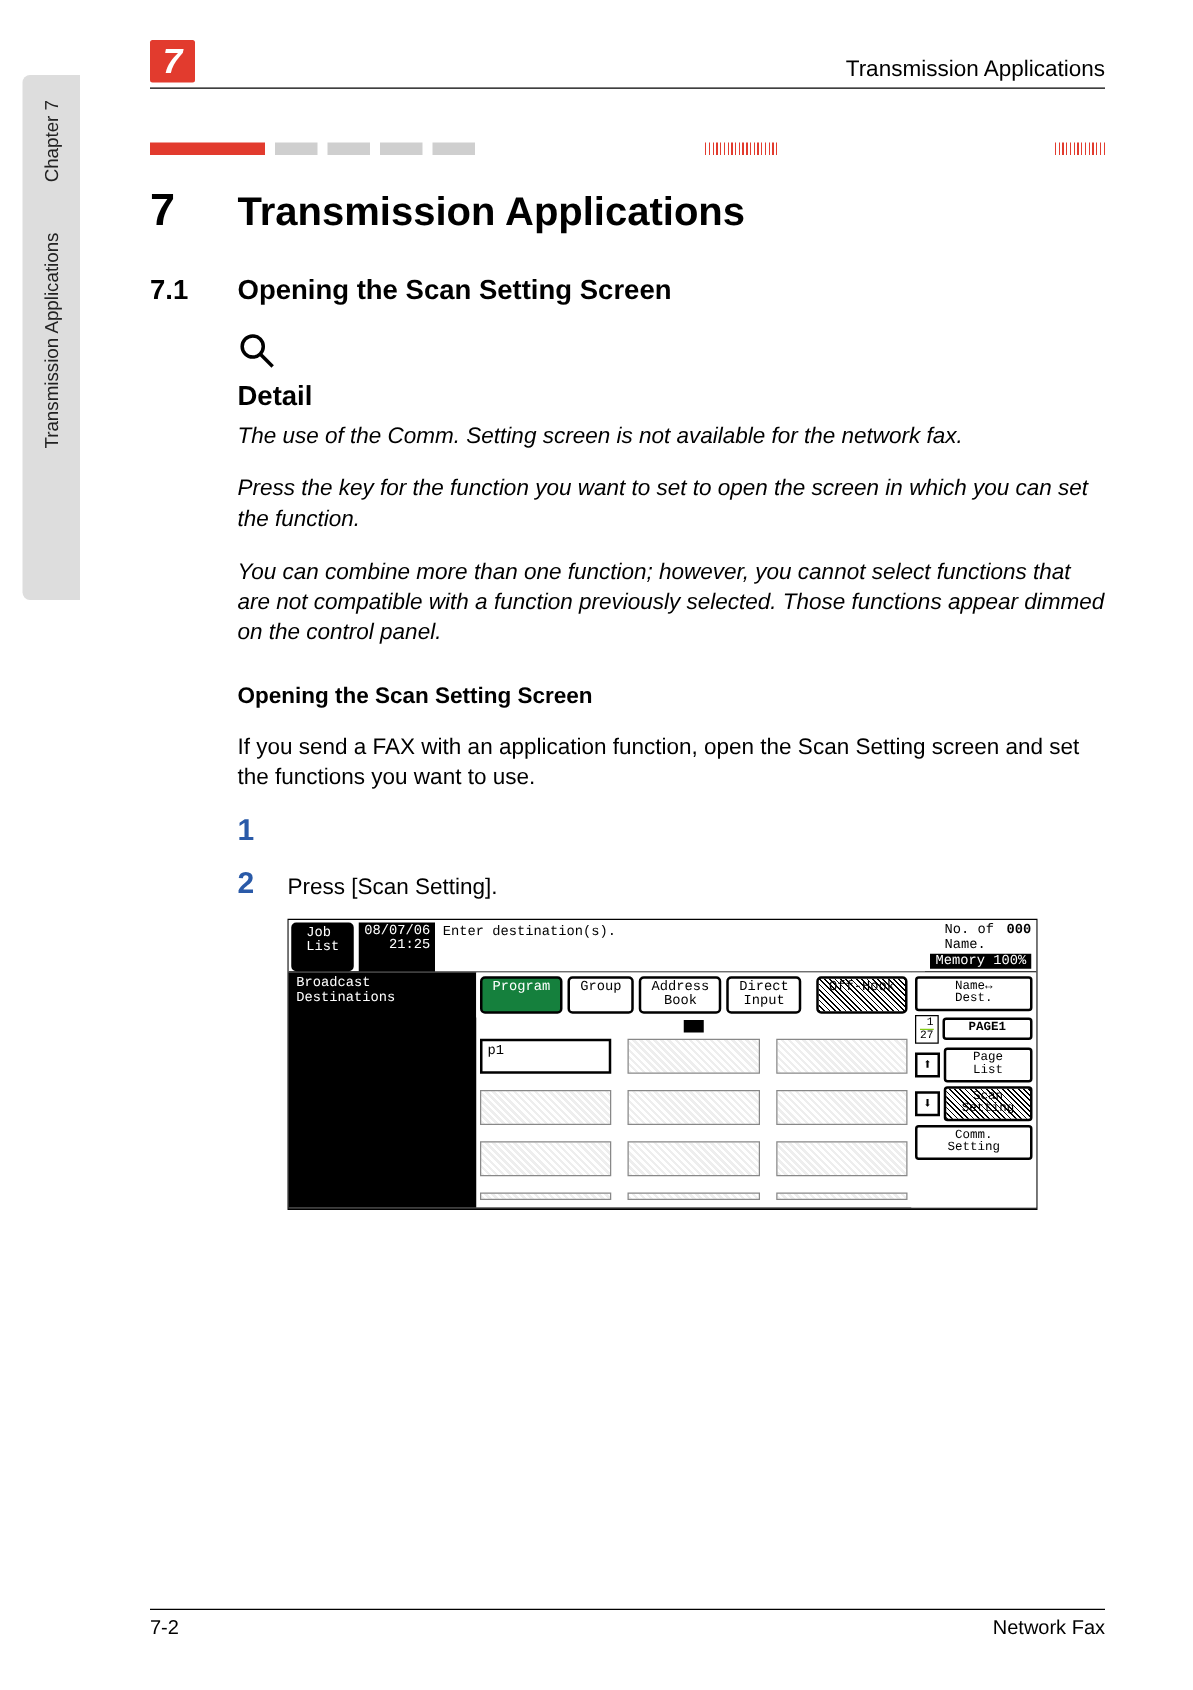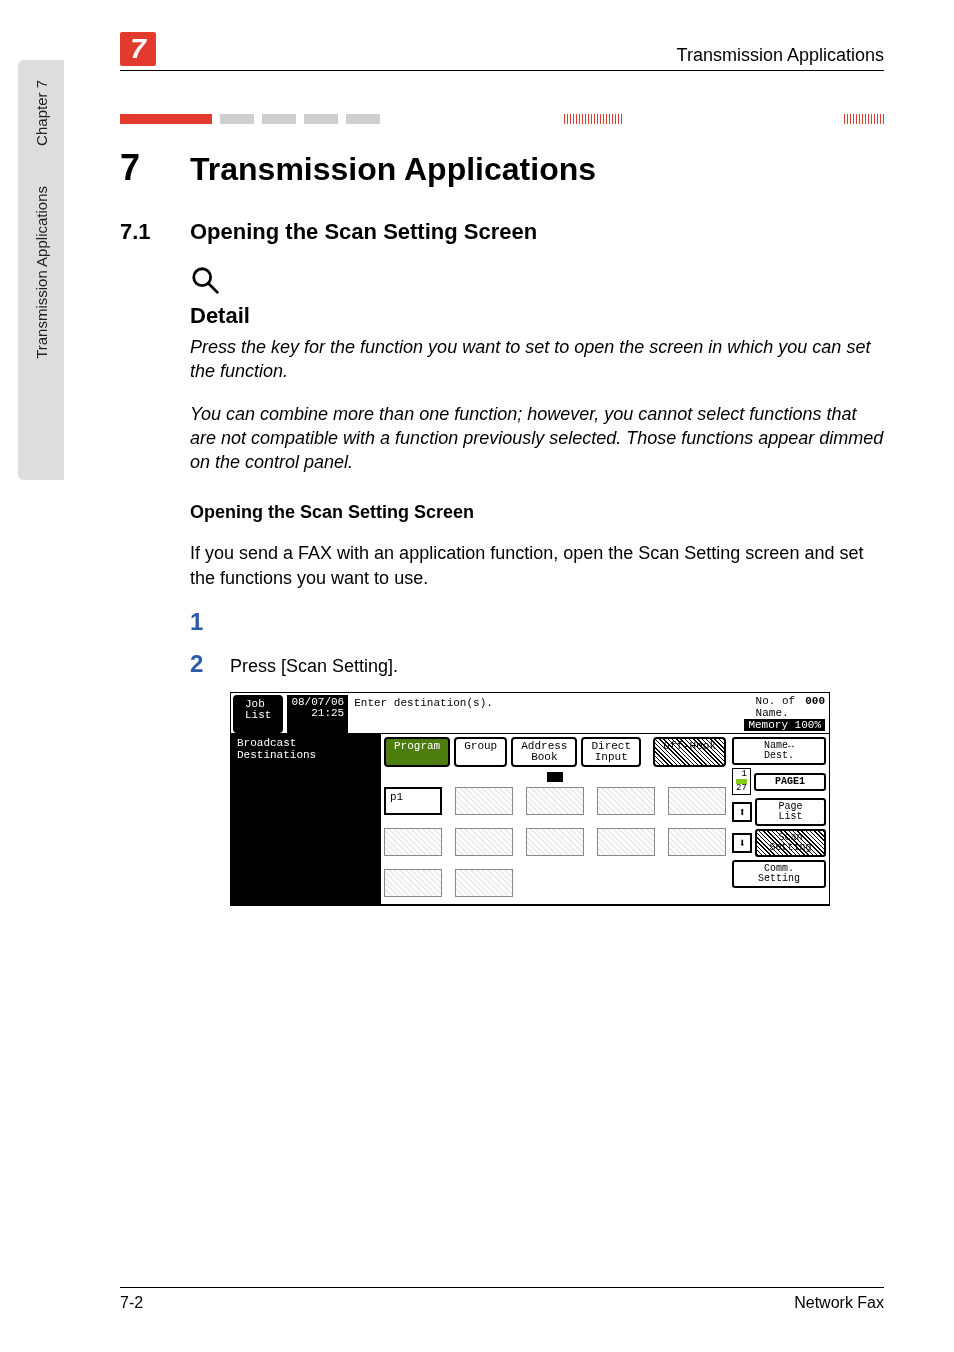--- a/index.html
+++ b/index.html
@@ -251,32 +251,32 @@
     background:#fff;
   }
   .tab-row .t-btn {
     border:2px solid #000;
     border-radius:4px;
     padding:2px 8px;
     background:#fff;
     line-height:1;
     text-align:center;
   }
-  .tab-row .t-btn.dark { background:#4d7c0f; color:#fff; }
+  .tab-row .t-btn.dark { background:#15803d; color:#fff; }
   .tab-row .t-btn.hatched { background: repeating-linear-gradient(45deg,#000 0 1px,#fff 1px 3px); }
   .prog-row { height:14px; display:flex; justify-content:center; align-items:center; }
   .prog-row .seg { width:16px; height:10px; background:#000; margin:0 1px; }
   .grid-area {
     display:flex;
     padding:3px 3px 6px 3px;
   }
   .cells {
     flex:1;
     display:grid;
-    grid-template-columns: repeat(5, 1fr);
+    grid-template-columns: repeat(3, 1fr);
     grid-template-rows: repeat(3, 28px);
     gap:13px;
   }
   .cells .cell {
     border:1px solid #888;
     background: repeating-linear-gradient(45deg,#eee 0 2px,#fff 2px 4px);
     padding:2px 4px;
     font-size:11px;
   }
   .cells .cell.solid { background:#fff; border:2px solid #000; }
@@ -370,20 +370,21 @@
   </div>
 
   <div class="detail-block">
     <div class="detail-icon">
       <svg viewBox="0 0 32 32">
           <circle cx="13" cy="13" r="9" fill="none" stroke="#000" stroke-width="3"></circle>
           <line x1="20" y1="20" x2="30" y2="30" stroke="#000" stroke-width="3"></line>
         </svg>
     </div>
     <div class="detail-label">Detail</div>
+    <p class="italic-para">The use of the Comm. Setting screen is not available for the network fax.</p>
     <p class="italic-para">Press the key for the function you want to set to open the screen in which you can set the function.</p>
     <p class="italic-para">You can combine more than one function; however, you cannot select functions that are not compatible with a function previously selected. Those functions appear dimmed on the control panel.</p>
   </div>
 
   <div class="sub-heading">Opening the Scan Setting Screen</div>
 
   <p class="body-para">If you send a FAX with an application function, open the Scan Setting screen and set the functions you want to use.</p>
 
   <div class="step">
     <div class="n">1</div>
@@ -446,21 +447,21 @@
           </div>
         </div>
       </div>
 
       <div class="right-col">
         <div class="r-btn" style="white-space:pre;">Name↔
 Dest.</div>
         <div class="mini">
           <span class="pagecount">
             <span>1</span>
-            <span style="border-top:5px solid #84cc16;">27</span>
+            <span style="border-top:1px solid #84cc16;">27</span>
           </span>
           <span class="r-btn" style="flex:1; font-weight:bold;">PAGE1</span>
         </div>
         <div class="mini">
           <span class="arrow-btn">⬆</span>
           <span class="r-btn" style="flex:1; white-space:pre;">Page
 List</span>
         </div>
         <div class="mini">
           <span class="arrow-btn">⬇</span>

